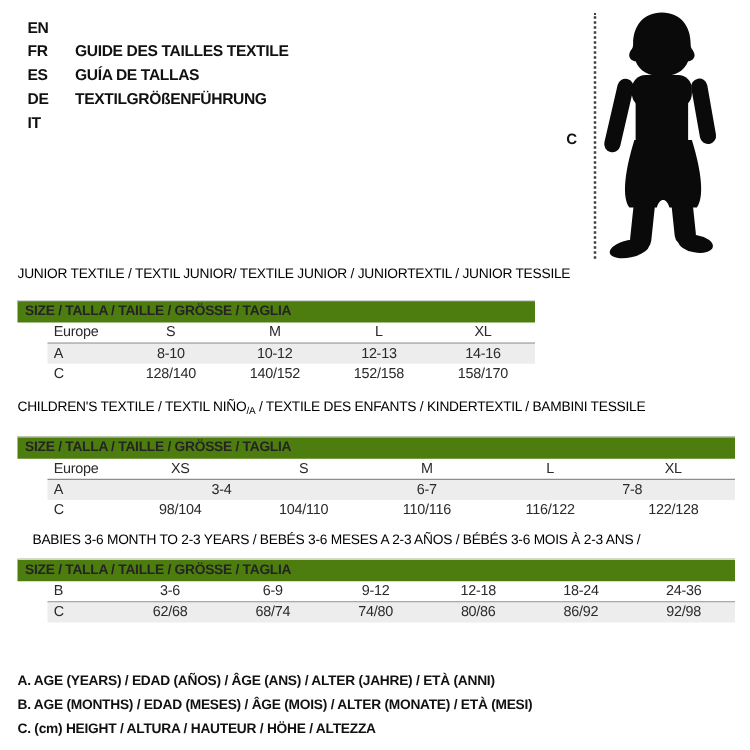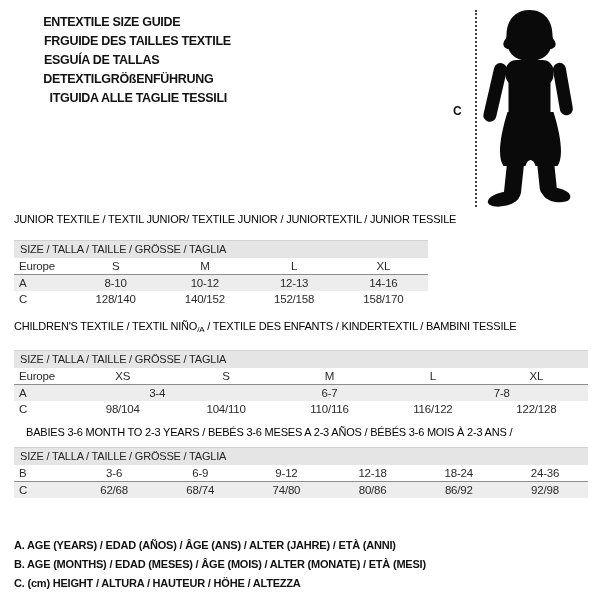--- a/index.html
+++ b/index.html
@@ -2,72 +2,70 @@
 <html><head>
 <meta charset="utf-8">
 <style>
   html,body{margin:0;padding:0;background:#fff;}
   .page{
     position:relative;width:600px;height:600px;background:#ffffff;overflow:hidden;
     font-family:"Liberation Sans", sans-serif;color:#1d1d1d;
   }
   
   .langs{position:absolute;left:22px;top:13px;}
-  .lang-row{display:flex;height:19px;line-height:19px;text-align:right;}
+  .lang-row{display:flex;height:19px;line-height:19px;}
   .lang-code{width:38px;font-weight:bold;font-size:12.5px;letter-spacing:-0.3px;color:#111;}
   .lang-label{font-weight:bold;font-size:12.5px;letter-spacing:-0.3px;color:#111;white-space:nowrap;}
   
   .measure-line{position:absolute;left:475px;top:10px;height:197px;width:0;border-left:2px dotted #3f3f3f;}
   .measure-c{position:absolute;left:453px;top:104px;font-weight:bold;font-size:12px;color:#111;}
   .baby{position:absolute;left:481px;top:8px;width:101px;height:200px;}
   
   .tbl{position:absolute;left:14px;}
   .tbl-1{top:213px;width:414px;}
   .tbl-2{top:320px;width:574px;}
   .tbl-3{top:424px;width:574px;}
   .t-title{margin:0;font-size:11px;font-weight:normal;letter-spacing:-0.2px;color:#000;line-height:13px;white-space:nowrap;}
   .t-title .sub{font-size:8px;vertical-align:-2px;}
   .t-title-multi div{line-height:17px;padding-left:12px;}
-  .size-bar{margin-top:14px;height:17px;line-height:17px;background:#e5e5e5;border-top:1px solid #d2d2d2;
-            padding-left:6px;font-weight:normal;font-size:11px;letter-spacing:-0.2px;color:#242424;}
+  .size-bar{margin-top:14px;height:17px;line-height:17px;background:#4d7c0f;border-top:1px solid #d2d2d2;
+            padding-left:6px;font-weight:bold;font-size:11px;letter-spacing:-0.2px;color:#242424;}
   .tbl-3 .size-bar{margin-top:6px;}
-  .trow{display:flex;height:16px;line-height:16px;font-size:11.5px;letter-spacing:-0.2px;color:#2a2a2a;}
+  .trow{display:flex;height:16px;line-height:16px;font-size:11.5px;letter-spacing:-0.2px;color:#2a2a2a;margin-left:24px;}
   .trow.first{border-bottom:1px solid #8d8d8d;}
   .trow.alt{background:#ededed;}
   .tlabel{width:52px;padding-left:5px;}
   .tcell{flex:1;text-align:center;}
   
   .footnotes{position:absolute;left:14px;top:536px;}
   .footnote{height:19px;line-height:19px;font-weight:bold;font-size:11px;letter-spacing:-0.2px;color:#111;white-space:nowrap;}
 </style>
 </head>
 <body>
 
 <div class="page">
 
   <div class="langs" id="langs">
       <div class="lang-row">
         <span class="lang-code">EN</span>
-        <span class="lang-label">TEXTILE SIZE GUIDE</span>
       </div>
       <div class="lang-row">
         <span class="lang-code">FR</span>
         <span class="lang-label">GUIDE DES TAILLES TEXTILE</span>
       </div>
       <div class="lang-row">
         <span class="lang-code">ES</span>
         <span class="lang-label">GUÍA DE TALLAS</span>
       </div>
       <div class="lang-row">
         <span class="lang-code">DE</span>
         <span class="lang-label">TEXTILGRÖßENFÜHRUNG</span>
       </div>
       <div class="lang-row">
         <span class="lang-code">IT</span>
-        <span class="lang-label">GUIDA ALLE TAGLIE TESSILI</span>
       </div>
     </div>
 
   <div class="measure-line"></div>
   <span class="measure-c">C</span>
   <div class="baby">
     <svg width="101" height="200" viewBox="0 0 100 200" xmlns="http://www.w3.org/2000/svg">
       <g fill="#0a0a0a">
 
         <path d="M48,2 C33,2 25,13 25,27 C25,32 23,31 22,35 C21,39 25,41 27,41 C30,49 38,53 48,53 C58,53 66,49 69,41 C71,41 75,39 74,35 C73,31 71,32 71,27 C71,13 63,2 48,2 Z"></path>

